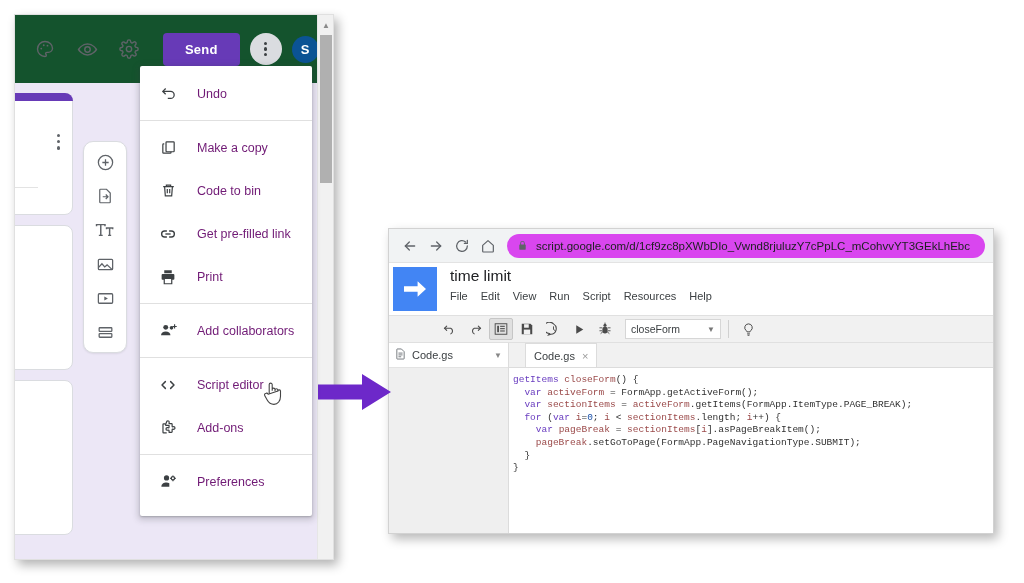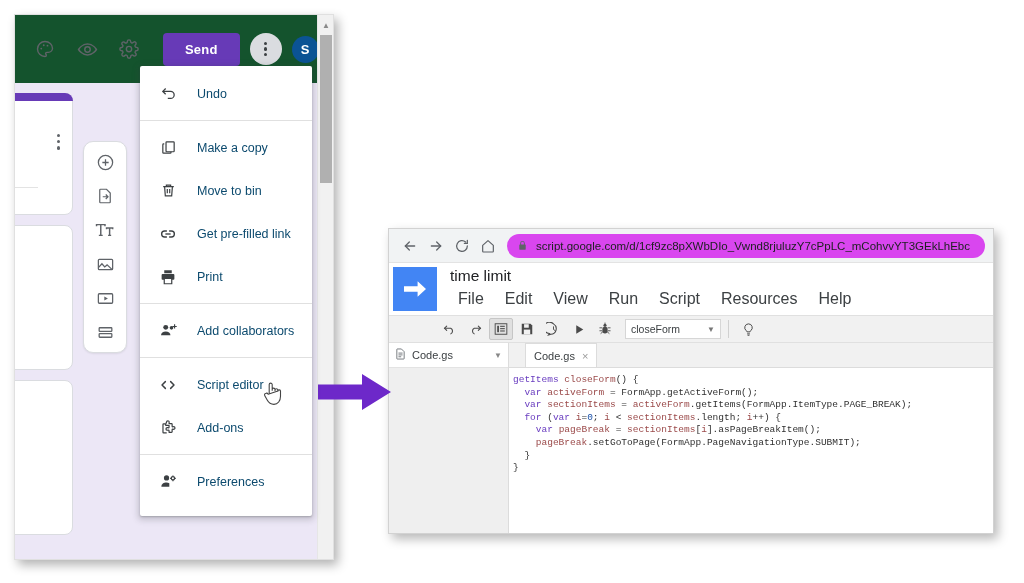--- a/index.html
+++ b/index.html
@@ -94,21 +94,21 @@
     position: absolute; left: 140px; top: 66px; width: 172px; height: 450px;
     background: #fff; border-radius: 2px;
     box-shadow: 0 2px 6px 2px rgba(60,64,67,.22), 0 1px 2px rgba(60,64,67,.28);
     z-index: 30; padding: 6px 0;
   }
   .menu-item {
     display: flex; align-items: center; height: 43px; padding-left: 17px; cursor: pointer;
   }
   .mi-icon { width: 22px; height: 22px; color:#3c4043; display:flex; align-items:center; justify-content:center; flex: 0 0 22px;}
   .mi-label {
-    margin-left: 18px; font-size: 12.5px; color: #0c4a6e;
+    margin-left: 18px; font-size: 12.5px; color: #701a75;
     font-family: "Liberation Sans", sans-serif; white-space: nowrap;
   }
   .menu-sep { height: 1px; background: #e0e0e0; margin: 5px 0; }
 
   .hand-cursor {
     position: absolute; left: 262px; top: 380px; width: 22px; height: 28px; z-index: 40;
   }
 
   
   .big-arrow { position: absolute; left: 318px; top: 373px; z-index: 25; }
@@ -139,23 +139,22 @@
 
   .gas-titlebar { height: 52px; background: #fff; display: flex; }
   .gas-logo {
     width: 44px; height: 44px; background: #4285f4; margin: 4px 0 0 4px;
     display: flex; align-items: center; justify-content: center; flex: 0 0 44px;
   }
   .gas-titletext { padding-left: 13px; padding-top: 4px; }
   .gas-title { font-size: 15.5px; color: #202124; font-family: "Liberation Sans", sans-serif; }
   .gas-menubar { display: flex; gap: 13px; margin-top: 5px; }
   .gas-menubar span {
-    font-size: 16px; color: #3c4043; cursor: pointer;
+    font-size: 11px; color: #3c4043; cursor: pointer;
     font-family: "Liberation Sans", sans-serif;
-    margin-left: 8px;
   }
 
   .gas-toolbar {
     height: 28px; background: #f1f1f1; border-top: 1px solid #e0e0e0;
     border-bottom: 1px solid #e0e0e0;
     display: flex; align-items: center; padding-left: 48px; gap: 2px;
   }
   .tb-btn {
     width: 24px; height: 22px; display:flex; align-items:center; justify-content:center;
     color:#4a4a4a; cursor:pointer; border-radius:2px;
@@ -332,21 +331,21 @@
     </div>
 
     <div class="menu-item">
       <span class="mi-icon">
         <svg width="17" height="17" viewBox="0 0 24 24" fill="none" stroke="currentColor" stroke-width="1.7">
           <path d="M4.5 6.5h15M9 6.5V4.5h6v2"></path>
           <path d="M6.5 6.5l1 13h9l1-13"></path>
           <path d="M10.3 10v6M13.7 10v6"></path>
         </svg>
       </span>
-      <span class="mi-label">Move to bin</span>
+      <span class="mi-label">Code to bin</span>
     </div>
 
     <div class="menu-item">
       <span class="mi-icon">
         <svg width="18" height="18" viewBox="0 0 24 24" fill="none" stroke="currentColor" stroke-width="1.8">
           <path d="M10.5 8H7.5a4 4 0 0 0 0 8h3"></path>
           <path d="M13.5 8h3a4 4 0 0 1 0 8h-3"></path>
           <path d="M8.5 12h7"></path>
         </svg>
       </span>

